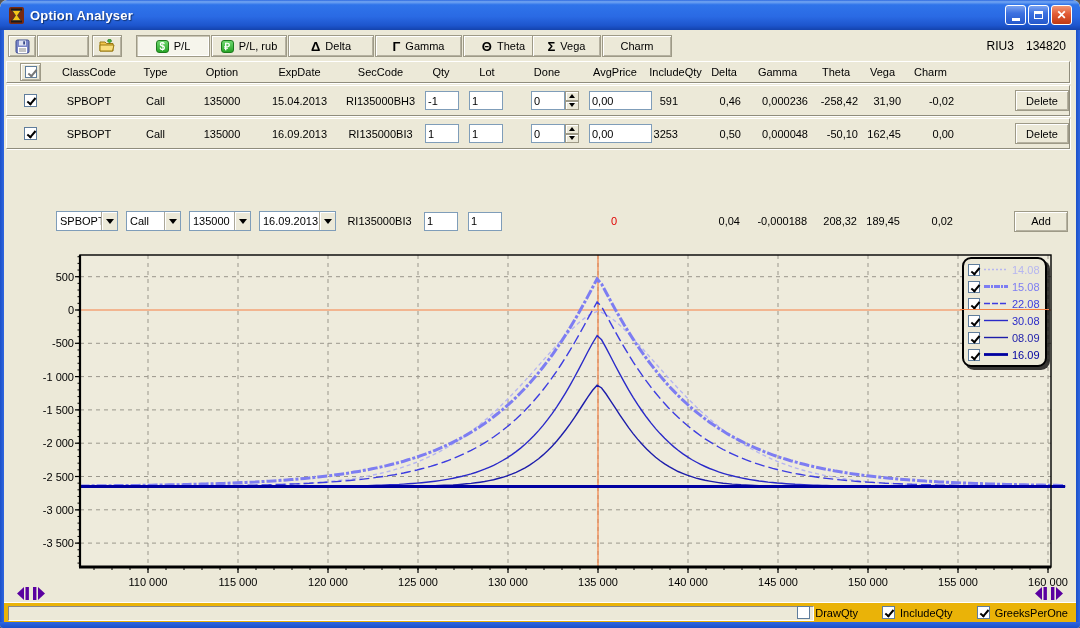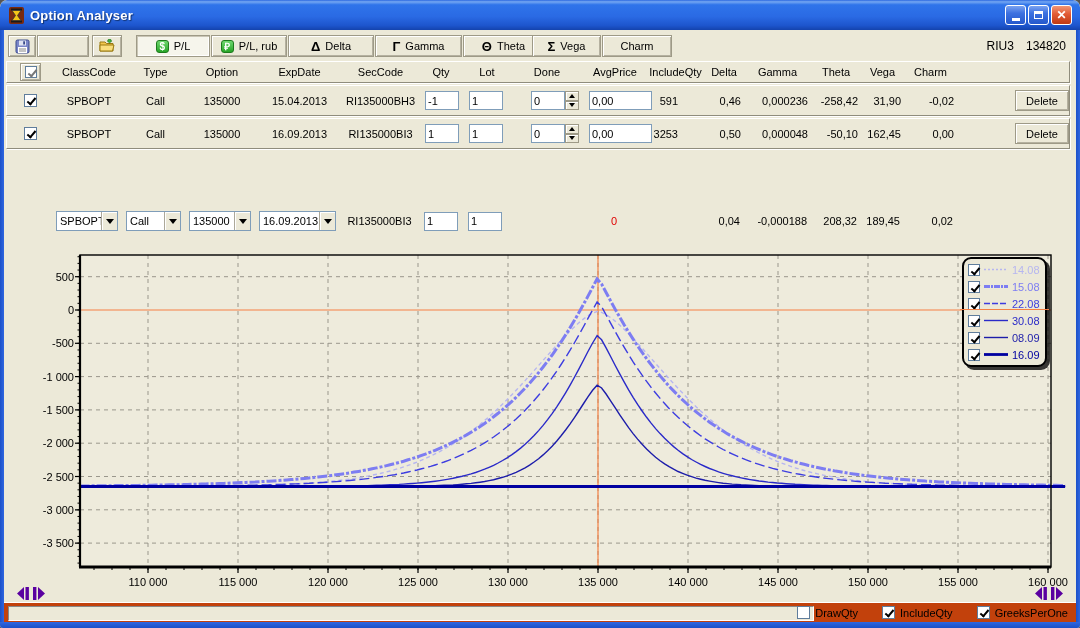--- a/index.html
+++ b/index.html
@@ -69,21 +69,21 @@
   
   #chart{position:absolute;left:0;top:0;width:1080px;height:628px;pointer-events:none;z-index:1;}
   .legend{position:absolute;left:962px;top:257px;width:85px;z-index:4;background:#ece9d8;
     border:2px solid #000;border-radius:9px;box-shadow:3px 3px 0 rgba(10,10,10,.8);padding:2px 0 2px 4px;}
   .lrow{display:flex;align-items:center;height:17px;gap:3px;}
   .lrow .xcheck{width:12px;height:12px;margin:0;}
   .lrow .lbl{font-size:11px;}
   .orange-over{position:absolute;left:960px;top:309px;width:89px;height:1px;background:#f58044;z-index:5;}
   .pager{position:absolute;z-index:6;width:30px;height:13px;}
   
-  .statusbar{position:absolute;left:4px;top:602px;width:1072px;height:20px;background:#c2410c;
+  .statusbar{position:absolute;left:4px;top:602px;width:1072px;height:20px;background:#eab308;
     border-top:1px solid #fff;}
   .spanel{position:absolute;left:4px;top:3px;width:806px;height:15px;background:#ece9d8;
     border:1px solid #888;border-bottom-color:#fff;border-right-color:#fff;}
   .schecks{position:absolute;right:8px;top:3px;display:flex;gap:24px;align-items:center;}
   .scheck{display:flex;align-items:center;gap:5px;}
 </style>
 </head>
 <body>
 
 <div class="window">
@@ -395,20 +395,23 @@
         <div class="ncell" style="width: 100%;">-0,000188</div>
       </div>
       <div class="cellwrap" style="height: 100%;">
         <div class="ncell" style="width: 100%;">208,32</div>
       </div>
       <div class="cellwrap" style="height: 100%;">
         <div class="ncell" style="width: 100%;">189,45</div>
       </div>
       <div class="cellwrap" style="height: 100%;">
         <div class="ncell" style="width: 100%;">0,02</div>
+      </div>
+      <div class="cellwrap" style="height: 100%;">
+        <button class="pbtn">Add</button>
       </div>
     </div>
 
   <svg id="chart" viewBox="0 0 1080 628">
       <rect x="80" y="255" width="971" height="312" fill="#eeebdc"></rect>
       <line x1="148" y1="255" x2="148" y2="567" stroke="#9a978c" stroke-width="1" stroke-dasharray="4 4"></line>
       <line x1="238" y1="255" x2="238" y2="567" stroke="#9a978c" stroke-width="1" stroke-dasharray="4 4"></line>
       <line x1="328" y1="255" x2="328" y2="567" stroke="#9a978c" stroke-width="1" stroke-dasharray="4 4"></line>
       <line x1="418" y1="255" x2="418" y2="567" stroke="#9a978c" stroke-width="1" stroke-dasharray="4 4"></line>
       <line x1="508" y1="255" x2="508" y2="567" stroke="#9a978c" stroke-width="1" stroke-dasharray="4 4"></line>

